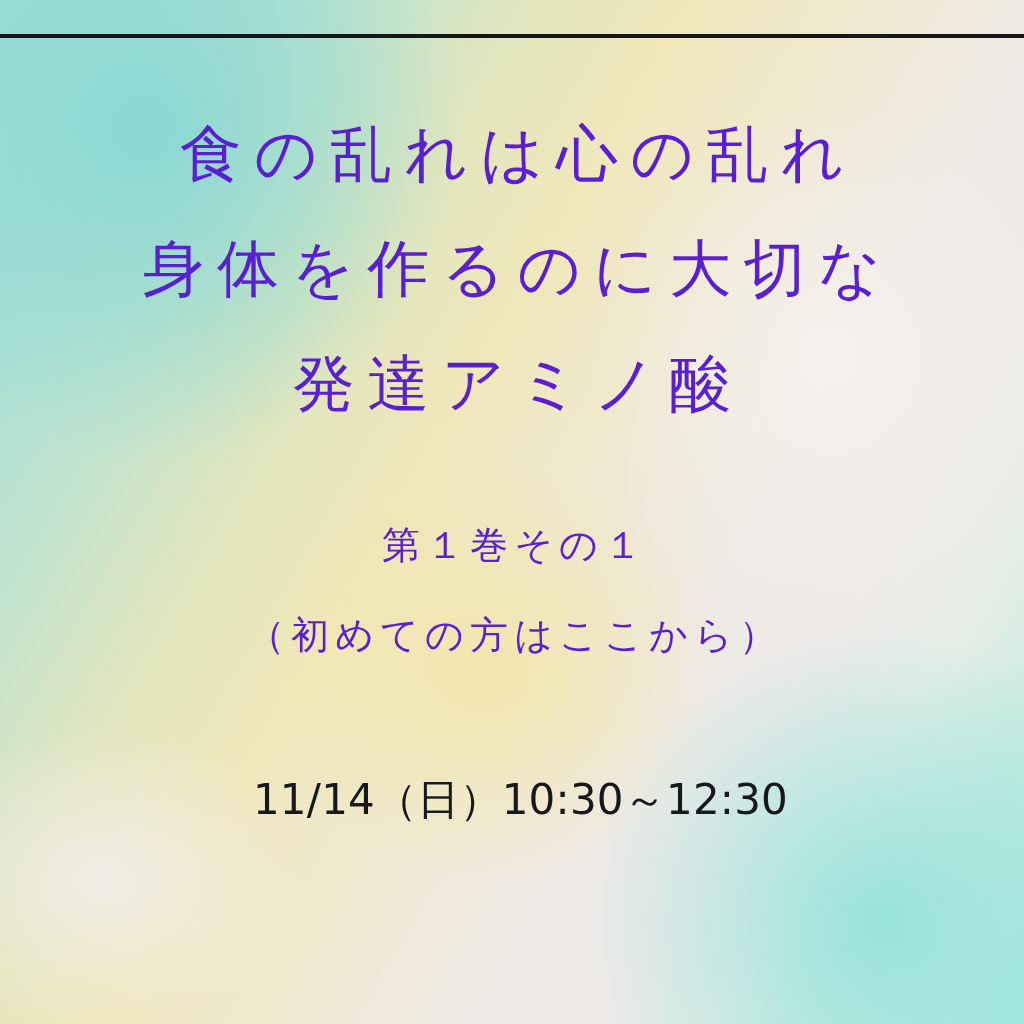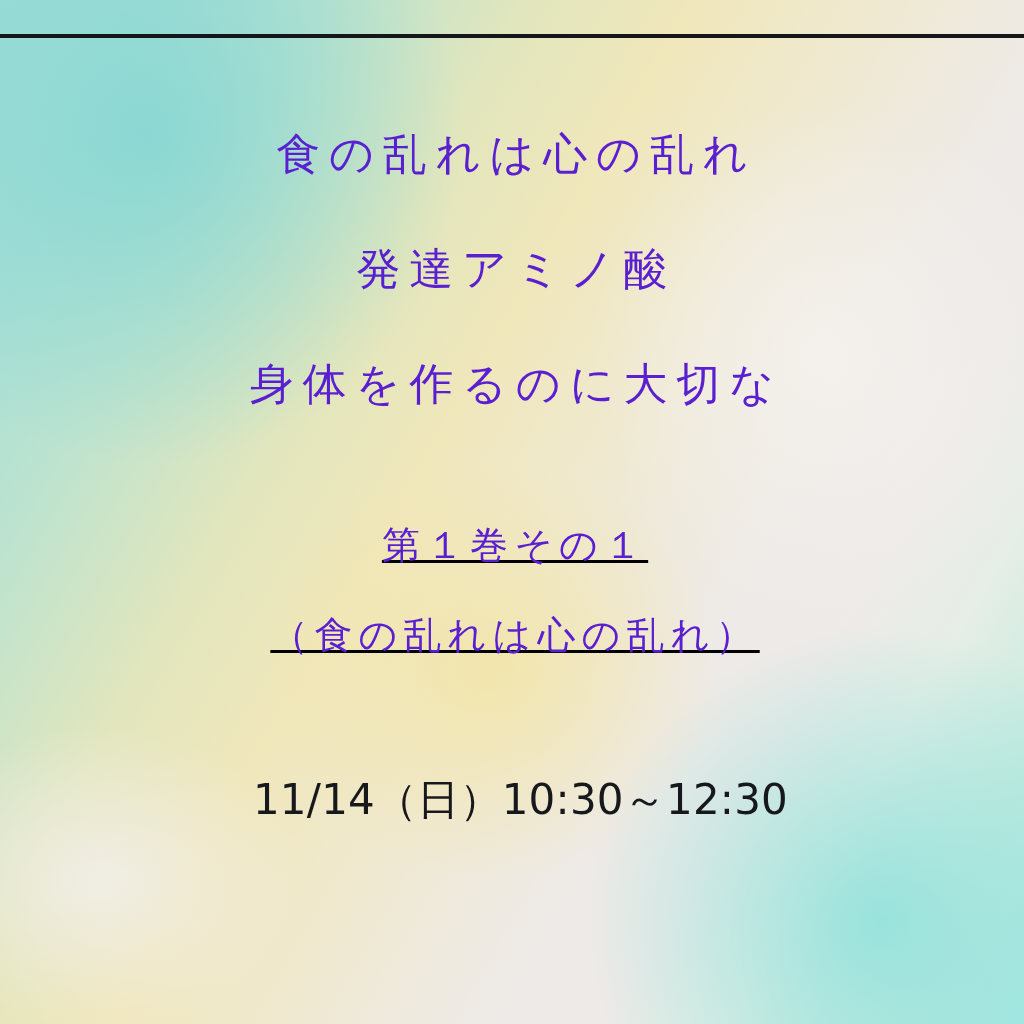--- a/index.html
+++ b/index.html
@@ -96,35 +96,34 @@
 
   .headline-block {
     position: absolute;
     left: 0;
     right: 0;
     top: 96px;
     text-align: center;
   }
   .headline {
     color: #5a1fd0;
-    font-size: 44px;
+    font-size: 62px;
     line-height: 115px;
     letter-spacing: 0.20em;
     text-indent: 0.20em;
     font-weight: 400;
     white-space: nowrap;
   }
 
   .subtitle-block {
     position: absolute;
     left: 0;
     right: 0;
     top: 500px;
     text-align: center;
-    text-decoration: underline;
   }
   .subtitle {
     color: #5a1fd0;
     font-size: 38px;
     line-height: 90px;
     letter-spacing: 0.16em;
     text-indent: 0.16em;
     font-weight: 400;
     white-space: nowrap;
   }
@@ -156,27 +155,27 @@
   <div class="bg-blob-yellow"></div>
   <div class="bg-blob-white-l"></div>
   <div class="bg-blob-teal-br"></div>
 
   <div class="top-rule"></div>
 
   <div class="content">
 
     <div class="headline-block">
       <div class="headline">食の乱れは心の乱れ</div>
+      <div class="headline">身体を作るのに大切な</div>
       <div class="headline">発達アミノ酸</div>
-      <div class="headline">身体を作るのに大切な</div>
     </div>
 
     <div class="subtitle-block">
       <div class="subtitle">第１巻その１</div>
-      <div class="subtitle">（食の乱れは心の乱れ）</div>
+      <div class="subtitle">（初めての方はここから）</div>
     </div>
 
     <div class="info-block">
       <div class="info-line">11/14（日）10:30～12:30</div>
     </div>
 
   </div>
 </div>
 
 </body></html>

